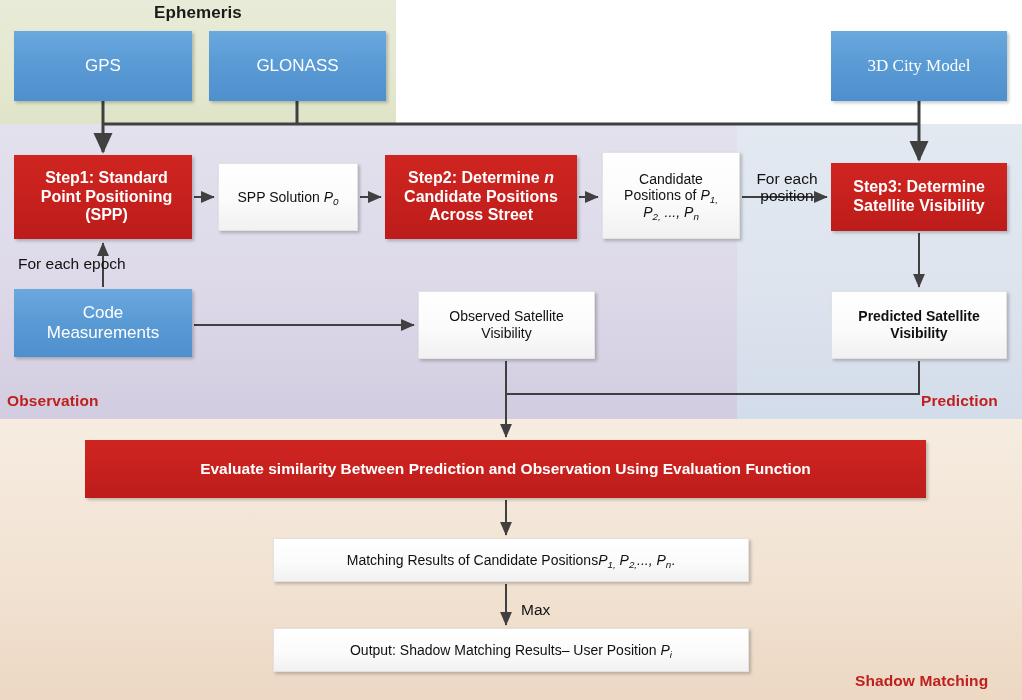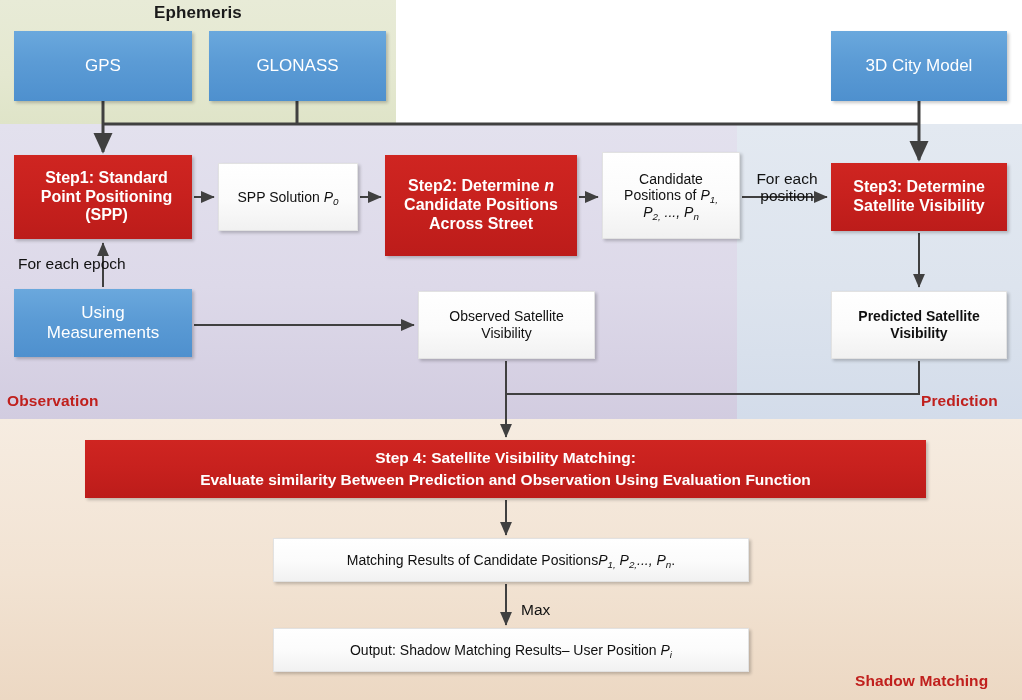--- a/index.html
+++ b/index.html
@@ -86,25 +86,25 @@
     border:1px solid #e2e2e2;
   }
 
   
   i.v{font-style:italic;}
   sub{font-size:.7em; font-style:italic; vertical-align:baseline; position:relative; top:.32em;}
 
   
   #box-gps        {left:14px;  top:31px;  width:178px; height:70px;}
   #box-glonass    {left:209px; top:31px;  width:177px; height:70px;}
-  #box-3dcity     {left:831px; top:31px;  width:176px; height:70px;}
+  #box-3dcity     {left:831px; top:31px;  width:176px; height:70px;font-family:Liberation Serif, serif;}
 
   #box-step1      {left:14px;  top:155px; width:178px; height:84px;padding-left:7px;}
   #box-sppsol     {left:218px; top:163px; width:140px; height:68px;}
-  #box-step2      {left:385px; top:155px; width:192px; height:101px;}
+  #box-step2      {left:385px; top:155px; width:192px; height:84px;}
   #box-candpos    {left:602px; top:152px; width:138px; height:87px;}
   #box-step3      {left:831px; top:163px; width:176px; height:68px;}
 
   #box-codemeas   {left:14px;  top:289px; width:178px; height:68px;}
   #box-obsvis     {left:418px; top:291px; width:177px; height:68px;}
   #box-predvis    {left:831px; top:291px; width:176px; height:68px;font-weight:bold;}
 
   #box-step4      {left:85px;  top:440px; width:841px; height:58px;
                    flex-direction:column; font-size:15.5px; line-height:1.45;}
   #box-matchres   {left:273px; top:538px; width:476px; height:44px;}
@@ -228,41 +228,40 @@
 
   <div class="box red" id="box-step3">
     <span>
       <span>Step3: Determine</span><br>
       <span>Satellite Visibility</span>
     </span>
   </div>
 
   <div class="box blue" id="box-codemeas">
     <span>
-      <span>Using</span><br>
+      <span>Code</span><br>
       <span>Measurements</span>
     </span>
   </div>
 
   <div class="box white" id="box-obsvis">
     <span>
       <span>Observed Satellite</span><br>
       <span>Visibility</span>
     </span>
   </div>
 
   <div class="box white" id="box-predvis">
     <span>
       <span>Predicted Satellite</span><br>
       <span>Visibility</span>
     </span>
   </div>
 
   <div class="box red" id="box-step4">
-    <span>Step 4: Satellite Visibility Matching:</span>
     <span>Evaluate similarity Between Prediction and Observation Using Evaluation Function</span>
   </div>
 
   <div class="box white" id="box-matchres">
     <span><span>Matching Results of Candidate Positions</span><i class="v">P</i><sub>1,</sub> <i class="v">P</i><sub>2,</sub><i class="v">...,</i> <i class="v">P</i><sub>n</sub>.</span>
   </div>
 
   <div class="box white" id="box-output">
     <span><span>Output: Shadow Matching Results– User Position </span><i class="v">P</i><sub>i</sub></span>
   </div>

